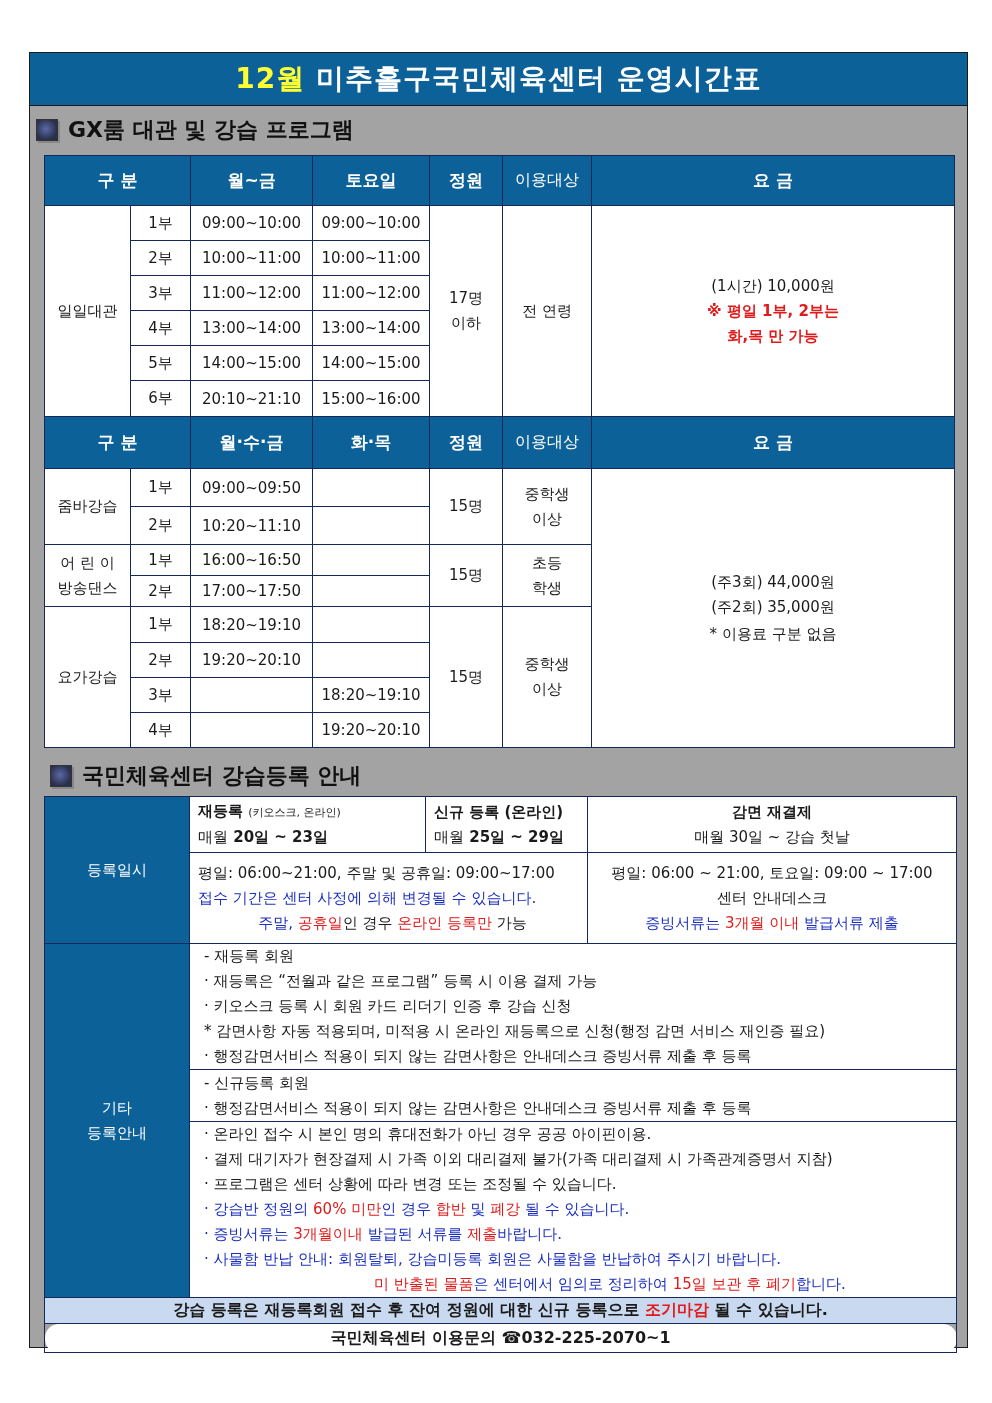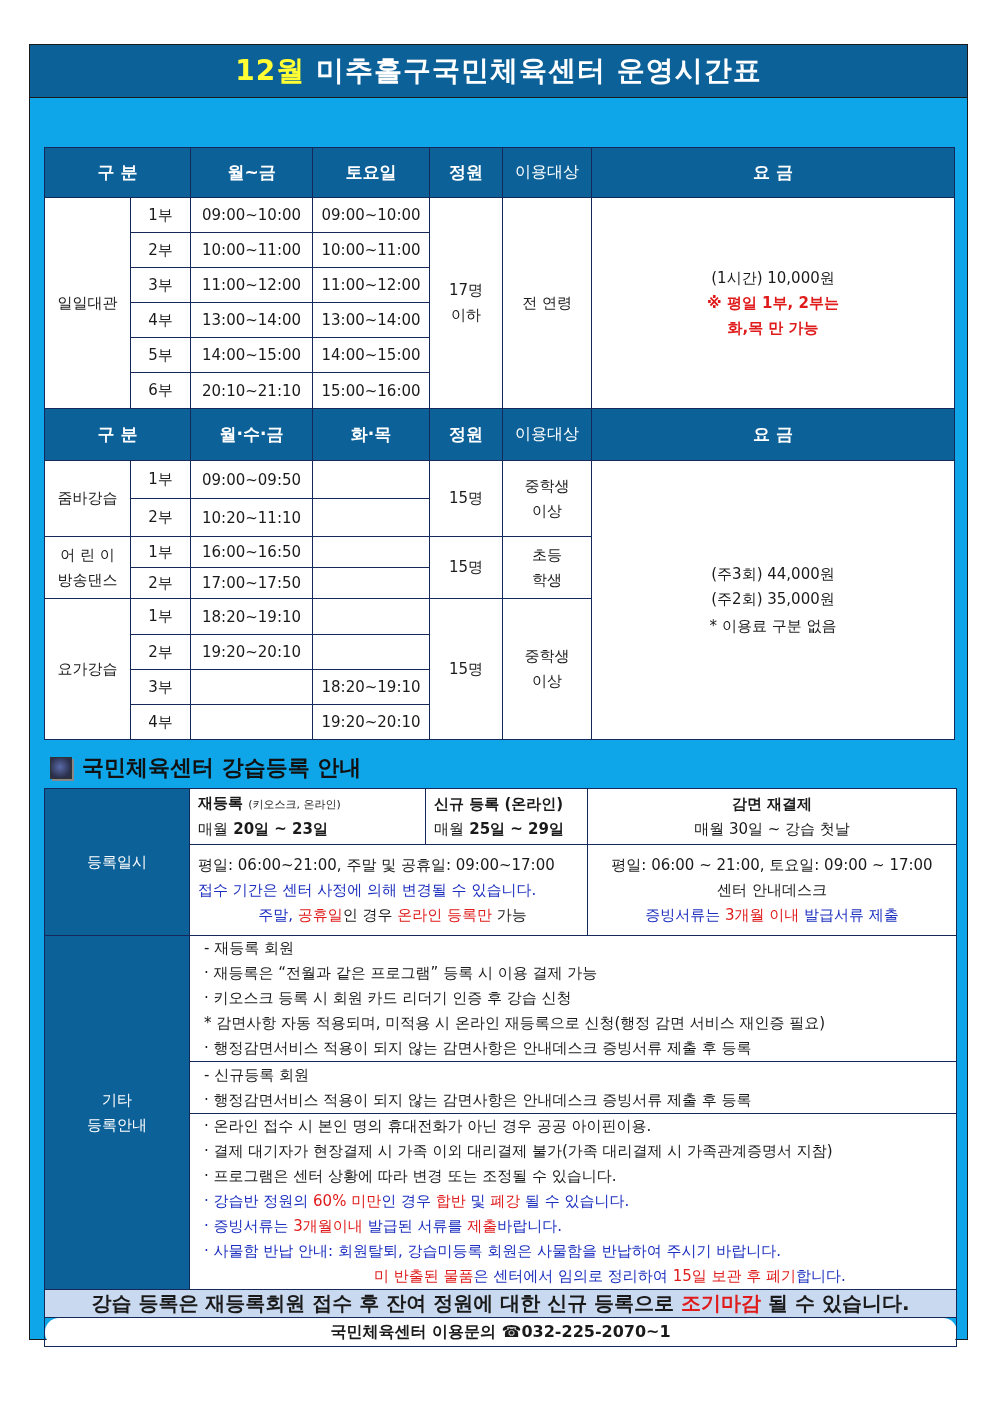--- a/index.html
+++ b/index.html
@@ -1,45 +1,49 @@
 <!DOCTYPE html>
 <html><head>
 <meta charset="utf-8">
 <style>
   html, body { margin:0; padding:0; background:#ffffff; }
   body { width:992px; height:1403px; position:relative; font-family:"DejaVu Sans", "Liberation Sans", sans-serif; color:#1a1a1a; }
-  .page { position:absolute; left:29px; top:44px; width:939px; height:1296px; background:#0ea5e9; border:1px solid #1a1a1a; box-sizing:border-box; }
+  .page { position:absolute; left:29px; top:52px; width:939px; height:1296px; background:#a3a3a3; border:1px solid #1a1a1a; box-sizing:border-box; }
   .title-bar { position:absolute; left:0; top:0; width:937px; height:52px; background:#0d6199; border-bottom:1px solid #1a1a1a; text-align:center; font-weight:bold; font-size:28px; line-height:52px; color:#ffffff; letter-spacing:1px; }
   .title-bar .month { color:#ffff33; }
   .section-head { position:absolute; left:6px; font-weight:bold; font-size:22px; color:#111; display:flex; align-items:center; gap:10px; }
   .sq-icon { display:inline-block; width:20px; height:20px; background:radial-gradient(circle at 45% 45%, #5a6aa8 0%, #2a2f4a 70%); box-shadow:2px 2px 0 #888; border:1px solid #333; }
   table { border-collapse:collapse; position:absolute; table-layout:fixed; }
   td, th { border:1px solid #14285a; text-align:center; vertical-align:middle; font-size:15px; padding:0; }
   th { background:#0d6199; color:#fff; font-weight:bold; font-size:17px; }
   td { background:#fff; }
   .red { color:#e01b1b; }
   .blue { color:#1c2fbf; }
   .bold { font-weight:bold; }
   .reg-table td { font-size:15px;margin-left:13px; }
   .reg-label { background:#0d6199 !important; color:#fff; font-size:16px; }
   .left { text-align:left; padding-left:8px; }
   .line { display:block; line-height:25px; }
   .small { font-size:11px; font-weight:normal; }
-  .foot1 td { background:#c9d9ef; font-weight:bold; font-size:20px; }
+  .foot1 td { background:#c9d9ef; font-weight:bold; font-size:16px; }
   .foot2 td { font-weight:bold; font-size:16px;border-radius:14px; }
 </style>
 </head>
 <body>
 
 <div class="page">
   <div class="title-bar">
     <span class="month">12월</span>
     <span>미추홀구국민체육센터 운영시간표</span>
   </div>
 
+  <div class="section-head" style="top:62px;">
+    <span class="sq-icon"></span>
+    <span>GX룸 대관 및 강습 프로그램</span>
+  </div>
 
   <table style="left:14px; top:102px; width:910px;">
     <colgroup>
         <col style="width:86px">
         <col style="width:60px">
         <col style="width:122px">
         <col style="width:117px">
         <col style="width:73px">
         <col style="width:89px">
         <col style="width:363px">

